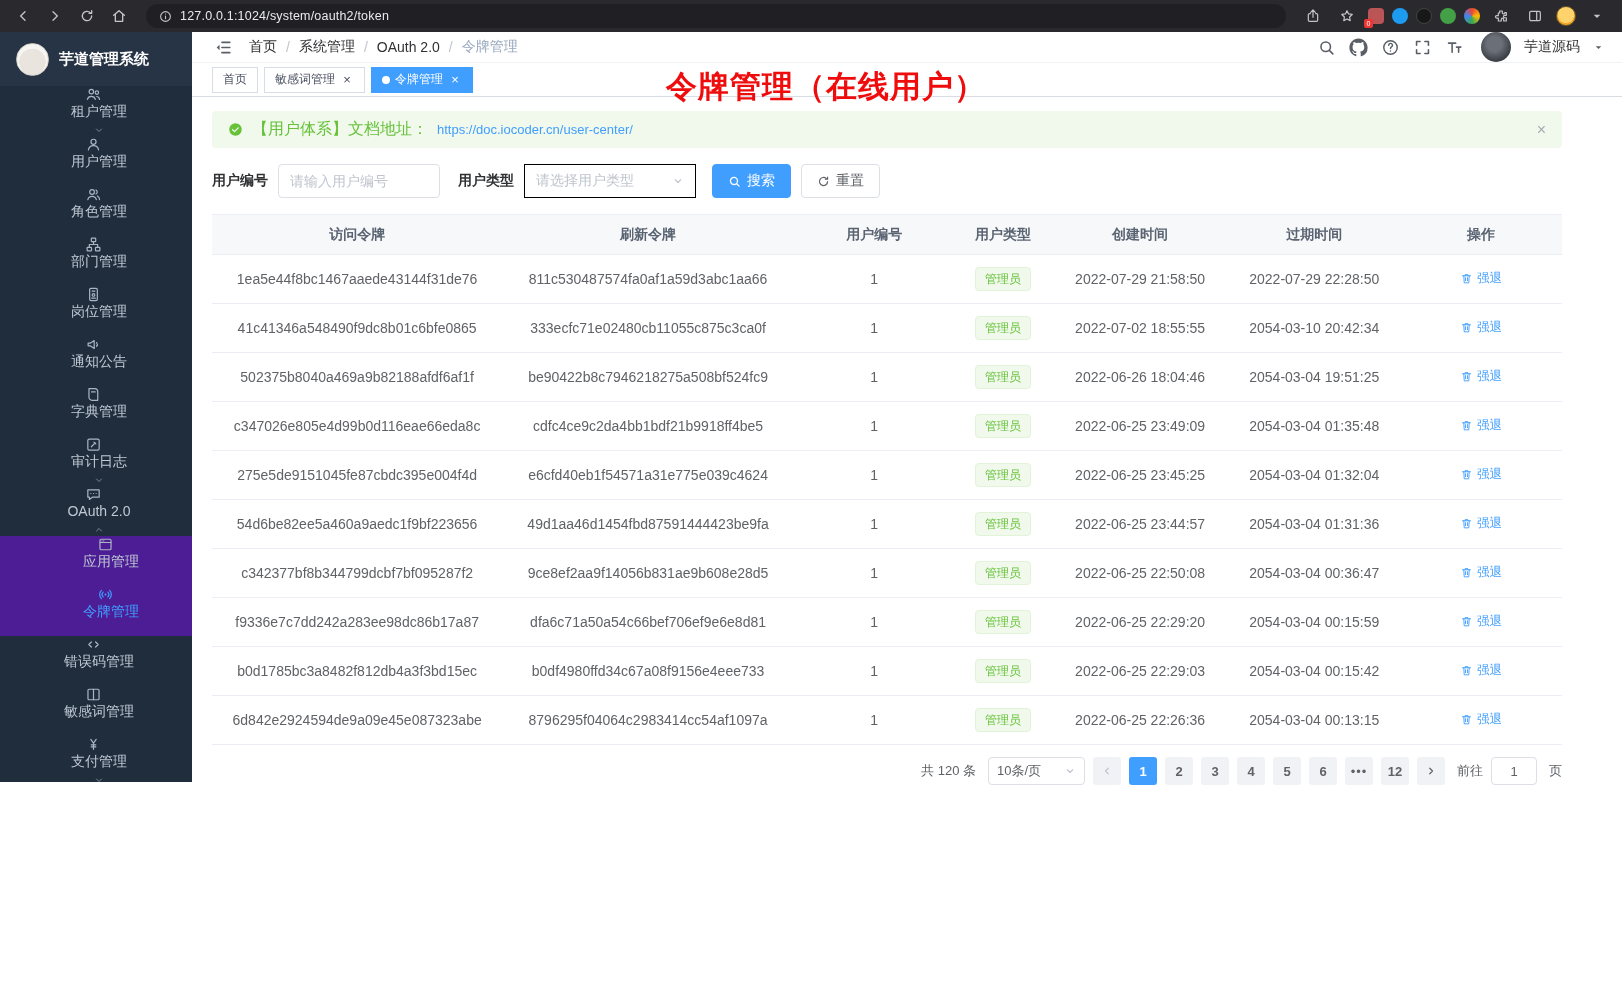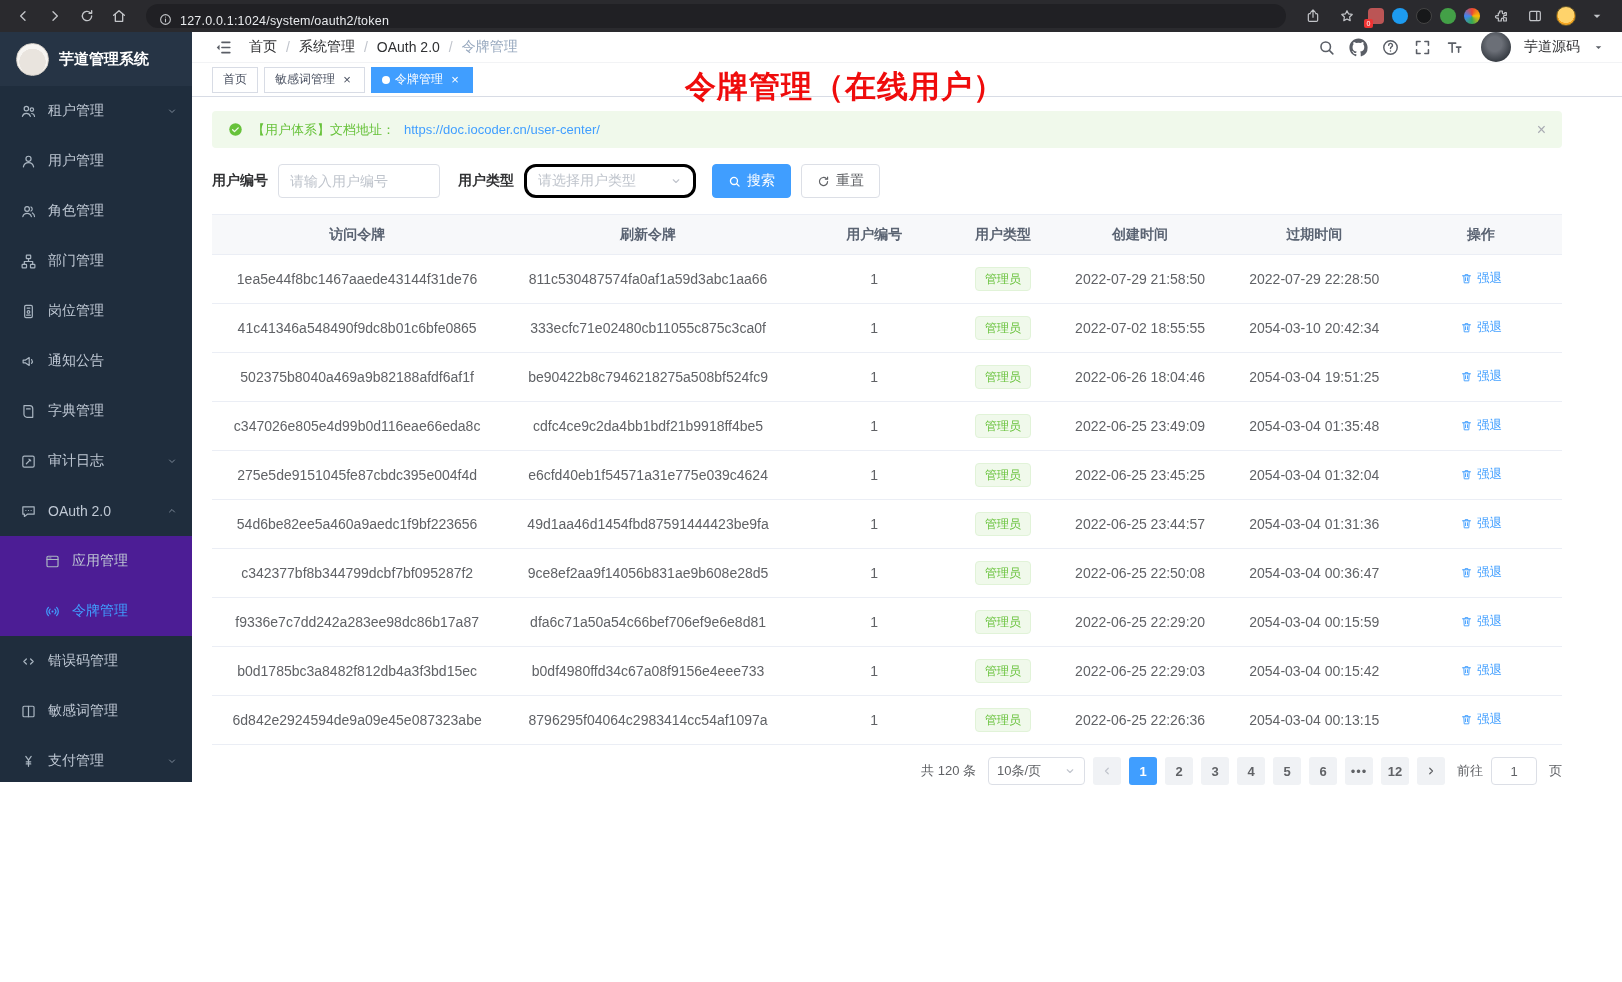--- a/index.html
+++ b/index.html
@@ -3,21 +3,21 @@
 <meta charset="utf-8">
 <style>
   * { margin:0; padding:0; box-sizing:border-box; }
   body { font-family:"Liberation Sans","DejaVu Sans",sans-serif; background:#000; }
   .screen { position:relative; width:1622px; height:982px; background:#fff; overflow:hidden; }
 
   
   .browser { height:32px; background:#2a2a2e; display:flex; align-items:center; padding:0 10px; gap:6px; color:#c3c5c9; }
   .bicon { display:inline-flex; align-items:center; justify-content:center; width:26px; height:26px; cursor:pointer; color:#c3c5c9; }
   .bicon svg { width:16px; height:16px; }
-  .omnibox { flex:1; height:24px; background:#202024; border-radius:12px; display:flex; align-items:flex-end; gap:6px; padding:0 10px; margin:6px 8px; cursor:text; }
+  .omnibox { flex:1; height:24px; background:#202024; border-radius:12px; display:flex; align-items:center; gap:6px; padding:0 10px; margin:6px 8px; cursor:text; }
   .omnibox .bicon { width:18px; height:18px; }
   .omnibox .bicon svg { width:13px; height:13px; }
   .url { color:#e8eaed; font-size:12.5px; letter-spacing:.2px; white-space:nowrap; }
   .bright { display:flex; align-items:center; gap:8px; padding-right:2px; }
   .ext { width:16px; height:16px; border-radius:50%; display:inline-block; position:relative; cursor:pointer; }
   .ext-red { background:#b55; border-radius:4px; }
   .ext-red .badge { position:absolute; left:-4px; bottom:-4px; background:#e33; color:#fff; font-size:7px; font-style:normal; line-height:9px; padding:0 2.5px; border-radius:2px; }
   .ext-blue { background:#1d9bf0; }
   .ext-dark { background:#17181a; border:1px solid #444; }
   .ext-green { background:#43a047; }
@@ -26,21 +26,21 @@
 
   
   .app { display:flex; height:750px; }
 
   
   .sidebar { width:192px; background:#1f2d3d; color:#bfc8d4; flex:none; display:flex; flex-direction:column; }
   .logo-bar { height:54px; background:#263445; display:flex; align-items:center; gap:10px; padding-left:16px; flex:none; cursor:pointer; }
   .logo-avatar { width:33px; height:33px; border-radius:50%; background:radial-gradient(circle at 50% 58%, #e9e4de 55%, #f7f5f2 56%); border:1px solid #d8d2ca; flex:none; }
   .logo-title { color:#fff; font-size:15px; font-weight:700; white-space:nowrap; }
   .menu { flex:1; overflow:hidden; }
-  .menu-item, .submenu-item { height:50px; display:flex; align-items:center; padding:0 14px 0 20px; font-size:14px; cursor:pointer; color:#bfc8d4; }
+  .menu-item, .submenu-item { height:50px; display:flex; align-items:center; padding:0 14px 0 20px; font-size:14px; cursor:pointer; color:#bfc8d4;flex-direction:column; }
   .submenu-item { background:#4c1d95; padding-left:44px; }
   .submenu-item.active { color:#409eff; }
   .submenu-item.active .mi-icon { color:#409eff; }
   .mi-icon { width:17px; height:17px; margin-right:11px; flex:none; color:#aab6c2; display:inline-flex; }
   .mi-icon svg { width:17px; height:17px; }
   .mi-label { flex:1; white-space:nowrap; }
   .mi-arrow { width:12px; height:12px; color:#8b97a6; display:inline-flex; }
   .mi-arrow svg { width:12px; height:12px; }
   .mi-arrow.up svg { transform:rotate(180deg); }
 
@@ -64,30 +64,30 @@
   .tab { height:26px; display:inline-flex; align-items:center; gap:5px; padding:0 10px; border:1px solid #d8dce5; background:#fff; color:#495060; font-size:12px; cursor:pointer; white-space:nowrap; }
   .tab.active { background:#409eff; border-color:#409eff; color:#fff; }
   .tab-dot { width:8px; height:8px; border-radius:50%; background:#fff; display:inline-block; }
   .tab-close { font-size:13px; line-height:1; width:14px; height:14px; display:inline-flex; align-items:center; justify-content:center; border-radius:50%; }
 
   
   .content { padding:14px 60px 0 20px; background:#fff; flex:1; }
   .alert { height:37px; background:#f0f9eb; border-radius:4px; display:flex; align-items:center; gap:9px; padding:0 16px; position:relative; margin-bottom:16px; }
   .alert-check { color:#67c23a; display:inline-flex; }
   .alert-check svg { width:15px; height:15px; }
-  .alert-text { color:#67c23a; font-size:13px; }
+  .alert-text { color:#67c23a; font-size:16px; }
   .alert-link { color:#409eff; font-size:13px; text-decoration:none; cursor:pointer; }
   .alert-close { position:absolute; right:16px; color:#a8abb2; font-size:16px; cursor:pointer; line-height:1; }
 
   .filters { display:flex; align-items:center; gap:10px; margin-bottom:16px; font-size:14px; }
   .filters label { font-weight:700; color:#303133; }
   .filters .ml { margin-left:8px; }
   .input { width:162px; height:34px; border:1px solid #dcdfe6; border-radius:4px; padding:0 11px; font-size:14px; color:#606266; outline:none; font-family:inherit; }
   .input::placeholder { color:#bfc4cc; }
-  .select { width:172px; height:34px; border:3px solid #000000; border-radius:12px; display:flex; align-items:center; justify-content:space-between; padding:0 11px; cursor:pointer; background:#fff; }
+  .select { width:172px; height:34px; border:1px solid #000000; border-radius:0; display:flex; align-items:center; justify-content:space-between; padding:0 11px; cursor:pointer; background:#fff; }
   .select .ph { color:#bfc4cc; font-size:14px; }
   .chev { color:#c0c4cc; display:inline-flex; }
   .chev svg { width:12px; height:12px; }
   .btn { height:34px; display:inline-flex; align-items:center; gap:6px; padding:0 15px; border-radius:4px; border:1px solid #dcdfe6; background:#fff; color:#606266; font-size:14px; cursor:pointer; font-family:inherit; }
   .btn svg { width:13px; height:13px; }
   .btn.primary { background:#409eff; border-color:#409eff; color:#fff; margin-left:6px; }
 
   
   table.grid { width:100%; border-collapse:collapse; table-layout:fixed; font-size:14px; }
   table.grid th { height:40px; background:#f7f8fa; color:#5a6372; font-weight:700; border-top:1px solid #ebeef5; border-bottom:1px solid #ebeef5; text-align:center; }
@@ -103,21 +103,21 @@
   .page-list { display:flex; align-items:center; gap:8px; }
   .pg-btn { min-width:28px; height:28px; background:#f0f2f5; border:none; border-radius:3px; display:inline-flex; align-items:center; justify-content:center; color:#606266; font-size:13px; font-weight:700; cursor:pointer; font-family:inherit; }
   .pg-btn svg { width:12px; height:12px; }
   .pg-btn.prev { color:#c0c4cc; }
   .pg-btn.active { background:#409eff; color:#fff; }
   .pg-btn.ellipsis { letter-spacing:1px; font-weight:400; }
   .goto-label { margin-left:4px; }
   .goto-input { width:46px; height:28px; border:1px solid #dcdfe6; border-radius:4px; text-align:center; color:#606266; font-size:13px; outline:none; font-family:inherit; }
 
   
-  .annotation { position:absolute; left:666px; top:66px; font-size:31px; font-weight:700; letter-spacing:1px; z-index:50; pointer-events:none;margin-left:19px; }
+  .annotation { position:absolute; left:666px; top:66px; font-size:31px; font-weight:700; letter-spacing:1px; z-index:50; pointer-events:none; }
 </style>
 </head>
 <body>
 
 <div class="screen">
 
   <div class="browser">
     <span class="bicon">
         <svg viewBox="0 0 24 24" fill="none" stroke="currentColor" stroke-width="2" stroke-linecap="round" stroke-linejoin="round">
           <path d="M15 5.5L8.5 12l6.5 6.5"></path>

